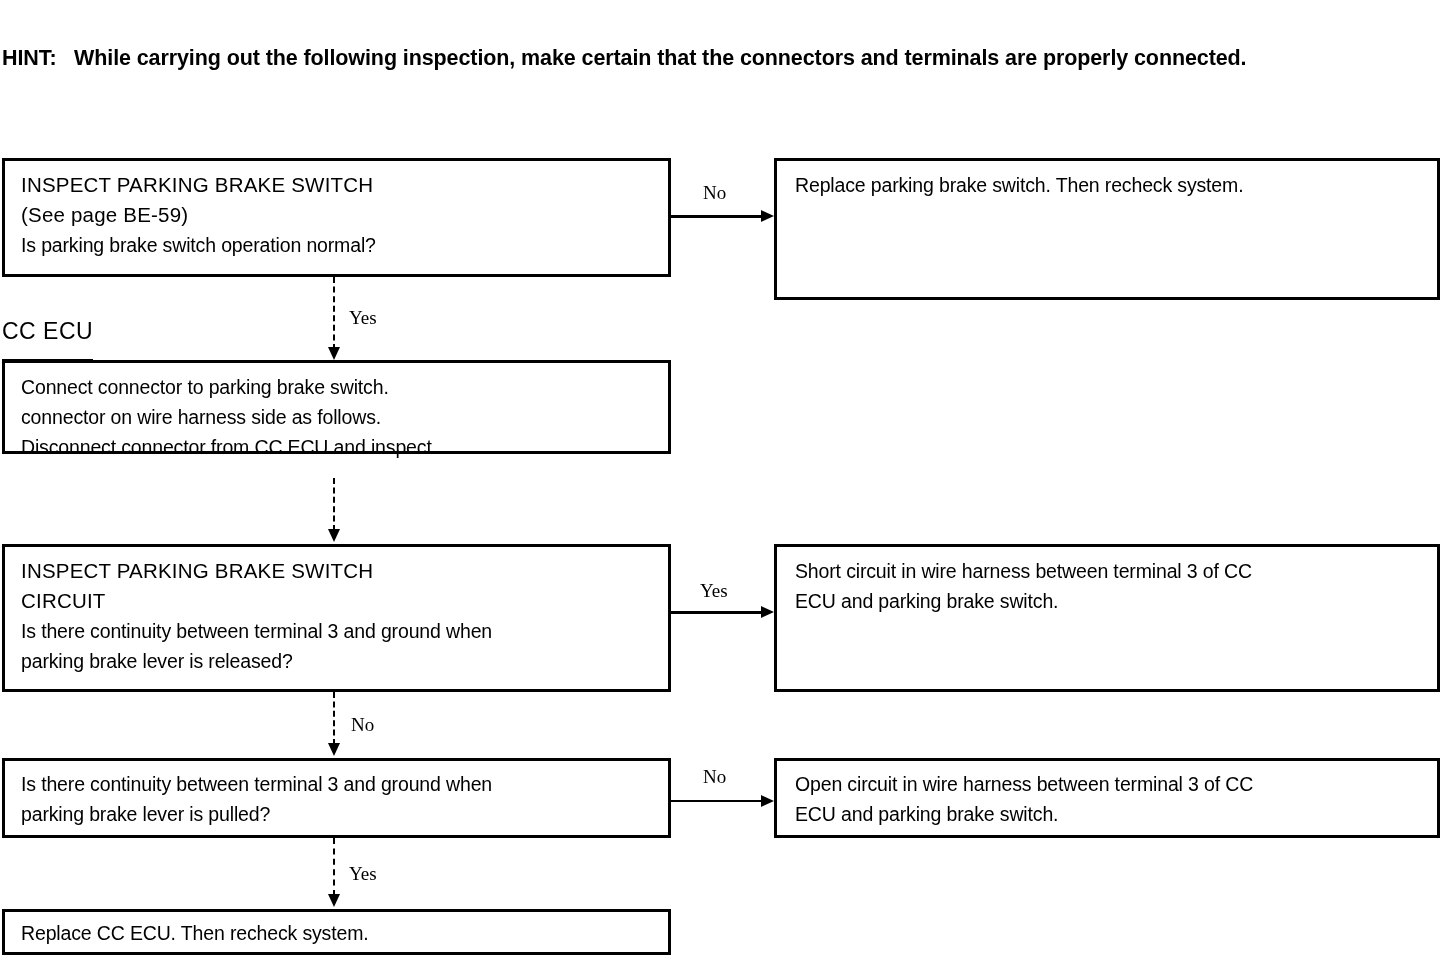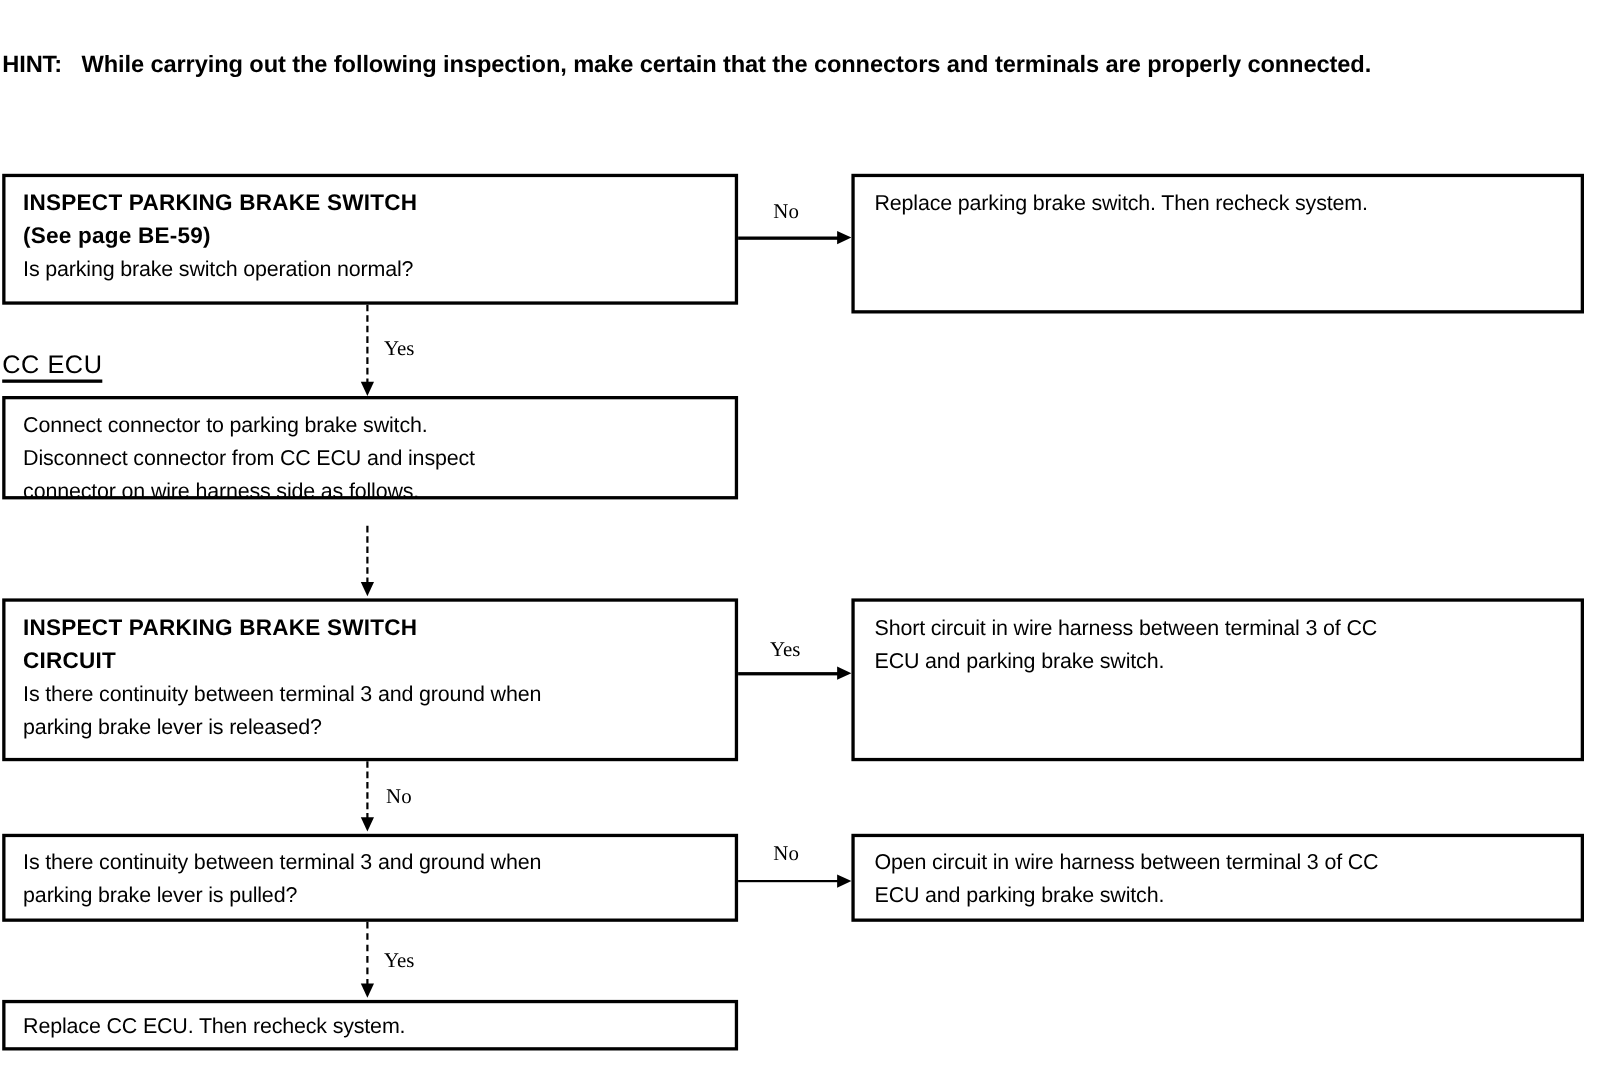--- a/index.html
+++ b/index.html
@@ -45,32 +45,32 @@
   .box .inner {
     padding: 9px 0 0 16px;
   }
   .box .line {
     font-size: 19.5px;
     line-height: 30px;
     letter-spacing: -0.15px;
     white-space: nowrap;
   }
   .box .line.b {
-    font-weight: bold;
+    font-weight: normal;
     font-size: 20.5px;
     letter-spacing: 0.2px;
   }
 
   .section-label {
     position: absolute;
     font-size: 23px;
     line-height: 26px;
     letter-spacing: 0.5px;
     border-bottom: 3px solid #000;
-    padding-bottom: 1px;
+    padding-bottom: 15px;
   }
 
   .edge-label {
     position: absolute;
     font-size: 19px;
     line-height: 22px;
     white-space: nowrap;
     font-family: Liberation Serif, serif;
   }
 
@@ -118,41 +118,41 @@
   <div class="hint">HINT:   While carrying out the following inspection, make certain that the connectors and terminals are properly connected.</div>
 
   <div class="box" style="left:2px; top:114px; width:669px; height:119px;">
     <div class="inner">
       <div class="line b">INSPECT PARKING BRAKE SWITCH</div>
       <div class="line b">(See page BE-59)</div>
       <div class="line">Is parking brake switch operation normal?</div>
     </div>
   </div>
 
-  <div class="box" style="left:774px; top:114px; width:666px; height:127px;">
+  <div class="box" style="left:774px; top:114px; width:666px; height:142px;">
     <div class="inner" style="padding-left:18px;">
       <div class="line">Replace parking brake switch. Then recheck system.</div>
     </div>
   </div>
 
   <div class="hline" style="left:671px; top:171px; width:92px;"></div>
   <div class="arrow-right" style="left:761px; top:166px;"></div>
   <div class="edge-label" style="left:703px; top:138px;">No</div>
 
   <div class="section-label" style="left:2px; top:274px;">CC ECU</div>
 
   <div class="vline" style="left:333px; top:233px; height:73px;"></div>
   <div class="arrow-down" style="left:328px; top:303px;"></div>
   <div class="edge-label" style="left:349px; top:263px;">Yes</div>
 
   <div class="box" style="left:2px; top:316px; width:669px; height:94px;">
     <div class="inner">
       <div class="line">Connect connector to parking brake switch.</div>
+      <div class="line">connector on wire harness side as follows.</div>
       <div class="line">Disconnect connector from CC ECU and inspect</div>
-      <div class="line">connector on wire harness side as follows.</div>
     </div>
   </div>
 
   <div class="vline" style="left:333px; top:434px; height:53px;"></div>
   <div class="arrow-down" style="left:328px; top:485px;"></div>
 
   <div class="box" style="left:2px; top:500px; width:669px; height:148px;">
     <div class="inner">
       <div class="line b">INSPECT PARKING BRAKE SWITCH</div>
       <div class="line b">CIRCUIT</div>

